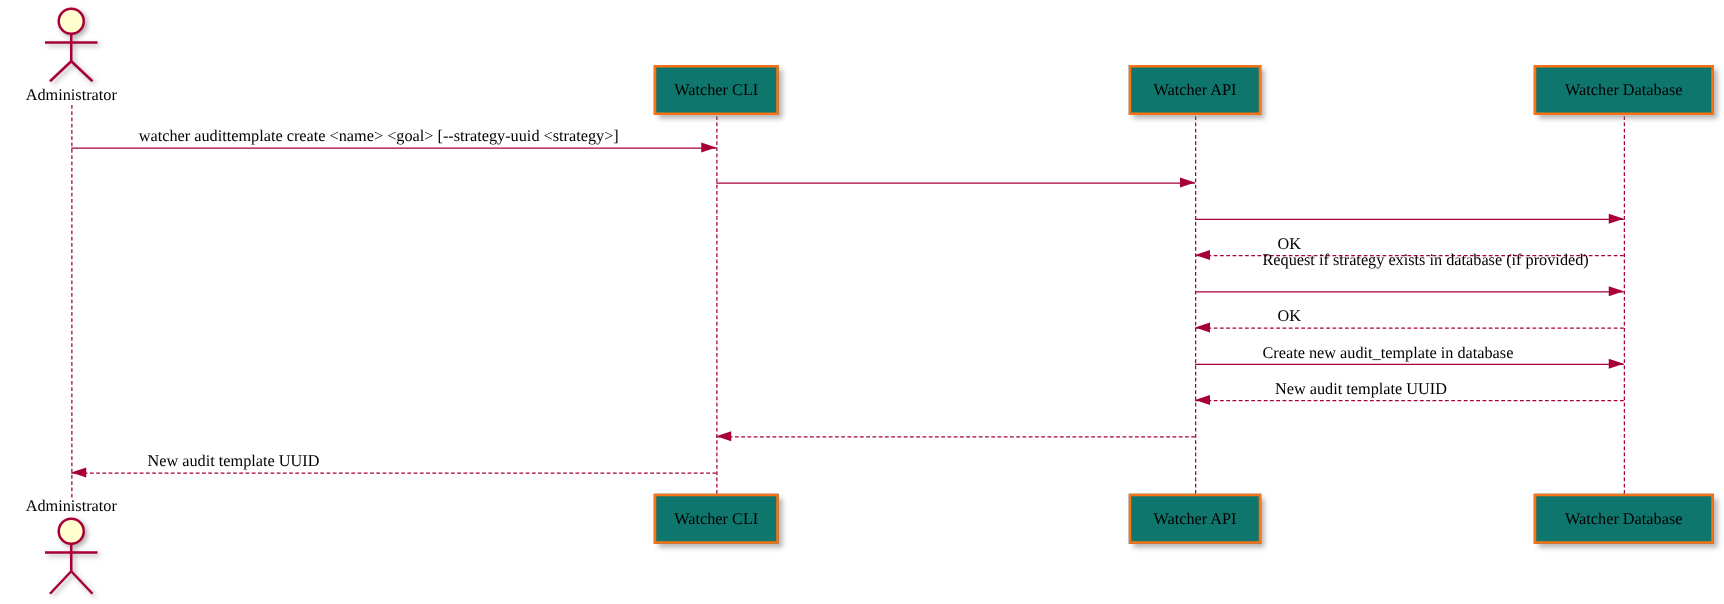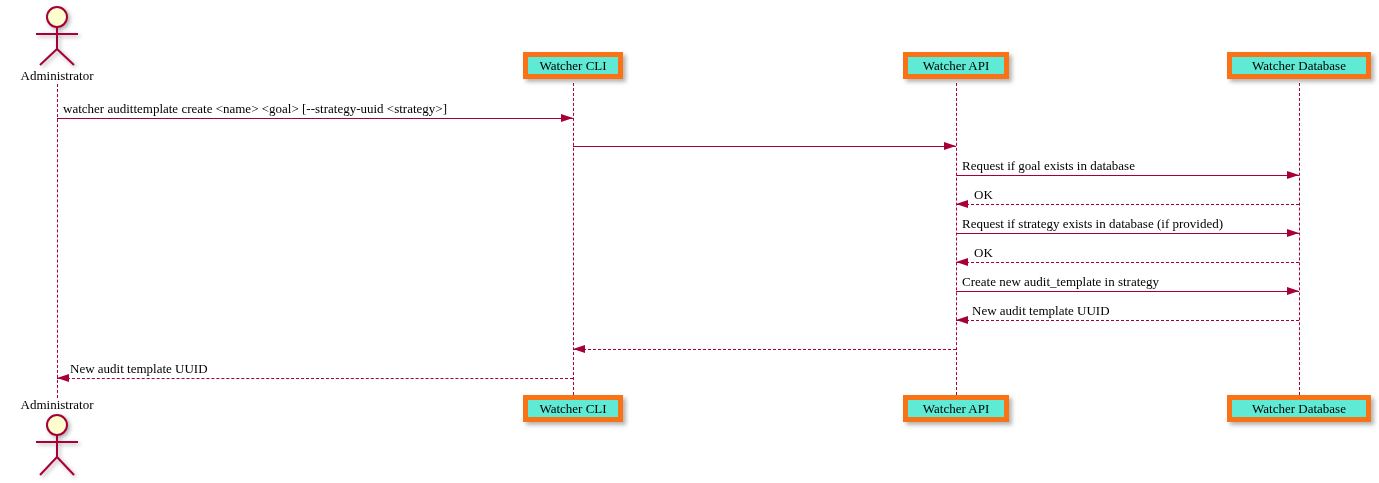--- a/index.html
+++ b/index.html
@@ -7,43 +7,43 @@
     position:relative;
     width:1379px;height:483px;
     background:#ffffff;
     font-family:Liberation Serif, serif;
     font-size:13px;color:#000000;
     overflow:hidden;
   }
   .pbox{
     position:absolute;
     box-sizing:border-box;
-    height:27px;
-    background:#5eead4;
-    border:5px solid #f97316;
+    height:40px;
+    background:#0f766e;
+    border:2px solid #f97316;
     box-shadow:3px 3px 4px rgba(120,120,120,0.55);
     display:flex;align-items:center;justify-content:center;
     white-space:nowrap;
   }
   .lifeline{
     position:absolute;
     width:0;
     border-left:1px dashed #A80036;
   }
   .actor-wrap{position:absolute;}
   .actor-wrap svg{filter:drop-shadow(2px 2px 2px rgba(120,120,120,0.6));}
   .actor-label{
     position:absolute;
     width:120px;text-align:center;
     white-space:nowrap;
   }
   .msg-label{
     position:absolute;
     white-space:nowrap;
-    height:16px;line-height:16px;
+    height:16px;line-height:16px;margin-left:48px;
   }
   .msg-arrow{position:absolute;height:9px;}
   .msg-arrow .line{
     position:absolute;left:0;right:0;top:4px;height:0;
   }
   .msg-arrow .line.solid{border-top:1px solid #A80036;}
   .msg-arrow .line.dashed{border-top:1px dashed #A80036;}
   .msg-arrow .head-r{
     position:absolute;right:0;top:0;
     width:0;height:0;
@@ -94,45 +94,44 @@
   <div class="msg-arrow" style="left:57px;top:114px;width:516px;">
     <div class="line solid"></div>
       <div class="head-r"></div>
   </div>
 
   <div class="msg-arrow" style="left:573px;top:142px;width:383px;">
     <div class="line solid"></div>
       <div class="head-r"></div>
   </div>
 
-  <div class="msg-label" style="left:962px;top:158px;">Request if goal exists in database</div>
   <div class="msg-arrow" style="left:956px;top:171px;width:343px;">
     <div class="line solid"></div>
       <div class="head-r"></div>
   </div>
 
   <div class="msg-label" style="left:974px;top:187px;">OK</div>
   <div class="msg-arrow" style="left:956px;top:200px;width:343px;">
     <div class="line dashed"></div>
       <div class="head-l"></div>
   </div>
 
-  <div class="msg-label" style="left:962px;top:216px;">Request if strategy exists in database (if provided)</div>
+  <div class="msg-label" style="left:962px;top:200px;">Request if strategy exists in database (if provided)</div>
   <div class="msg-arrow" style="left:956px;top:229px;width:343px;">
     <div class="line solid"></div>
       <div class="head-r"></div>
   </div>
 
   <div class="msg-label" style="left:974px;top:245px;">OK</div>
   <div class="msg-arrow" style="left:956px;top:258px;width:343px;">
     <div class="line dashed"></div>
       <div class="head-l"></div>
   </div>
 
-  <div class="msg-label" style="left:962px;top:274px;">Create new audit_template in strategy</div>
+  <div class="msg-label" style="left:962px;top:274px;">Create new audit_template in database</div>
   <div class="msg-arrow" style="left:956px;top:287px;width:343px;">
     <div class="line solid"></div>
       <div class="head-r"></div>
   </div>
 
   <div class="msg-label" style="left:972px;top:303px;">New audit template UUID</div>
   <div class="msg-arrow" style="left:956px;top:316px;width:343px;">
     <div class="line dashed"></div>
       <div class="head-l"></div>
   </div>

